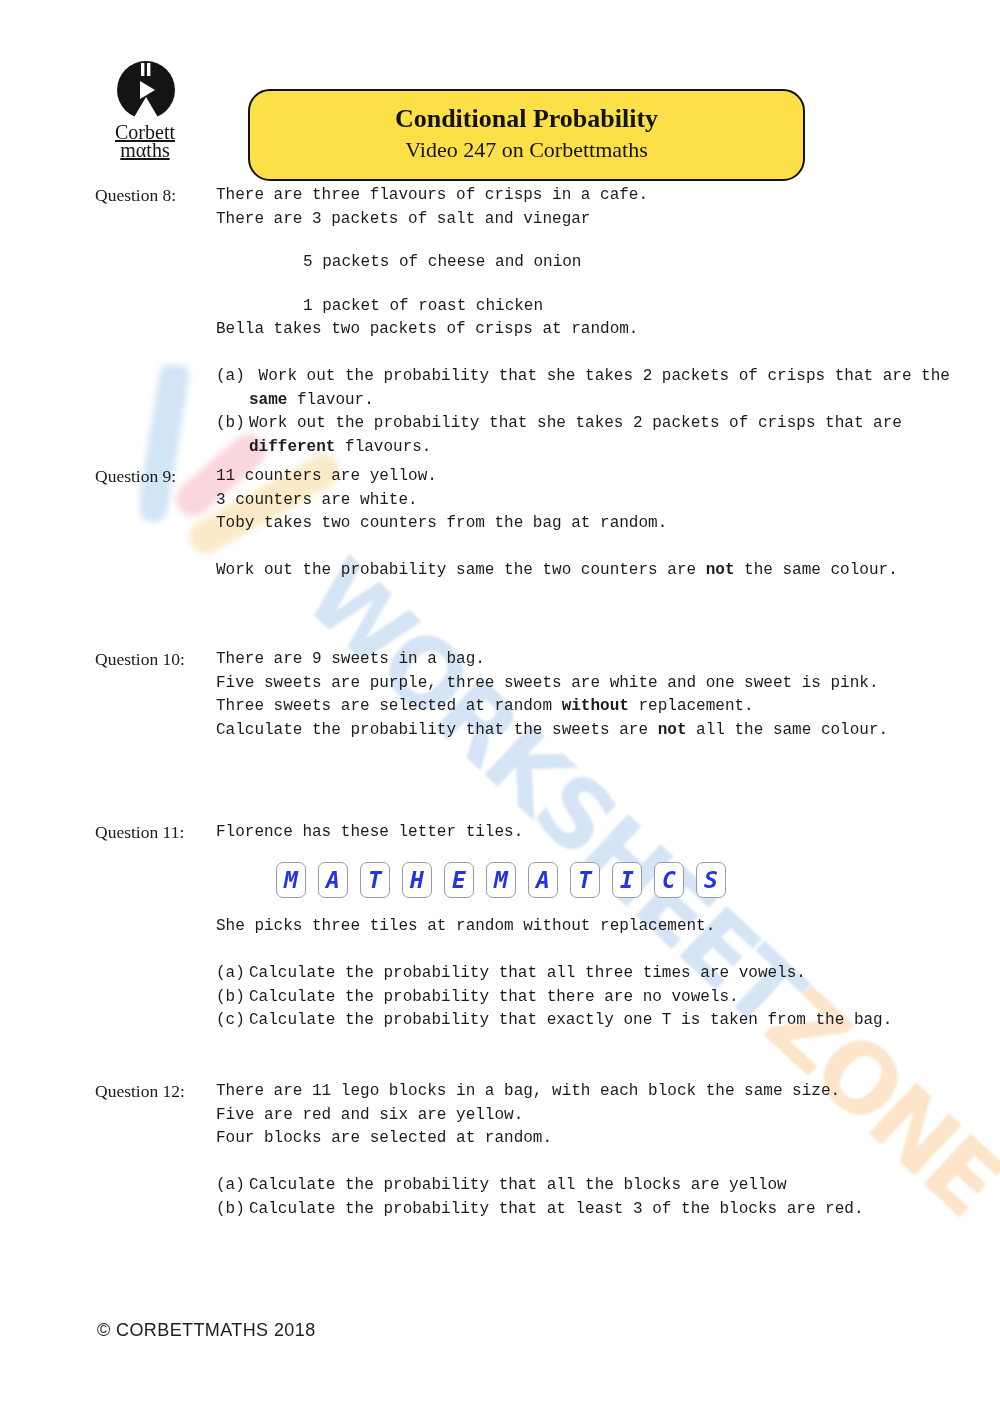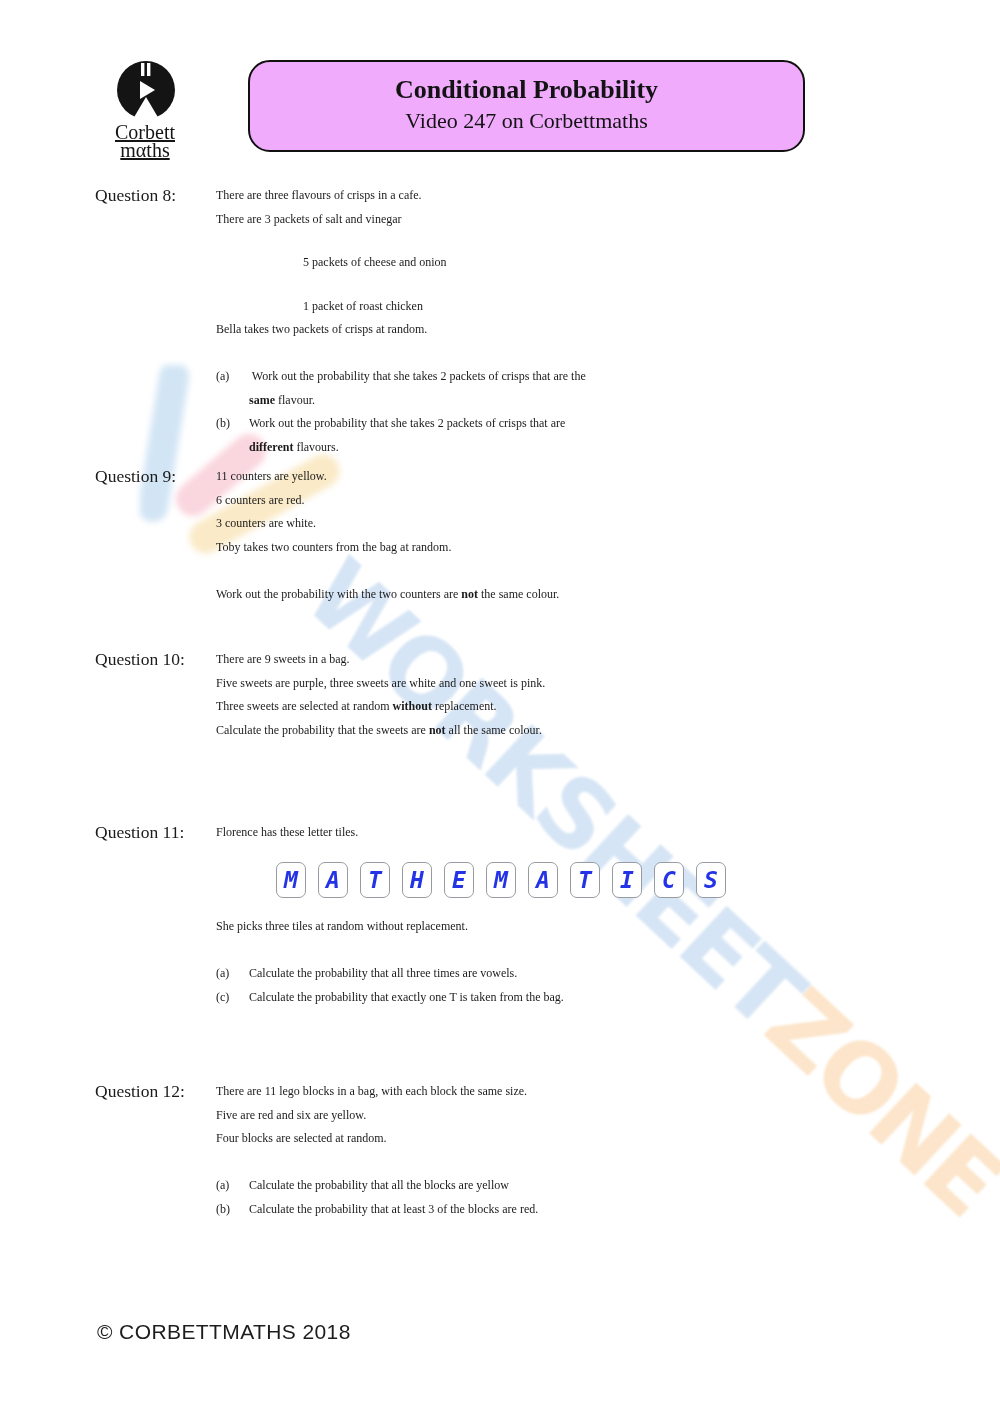--- a/index.html
+++ b/index.html
@@ -30,38 +30,38 @@
     position:absolute;left:248px;top:60px;width:557px;height:92px;z-index:2;
     border:2.5px solid #101010;border-radius:22px;
     text-align:center;box-sizing:border-box;
   }
   .title-box .title{margin-top:13px;font-size:26px;font-weight:600;color:#131313;}
   .title-box .subtitle{margin-top:3px;font-size:22px;color:#131313;}
   
   .question{position:absolute;left:95px;width:860px;z-index:2;}
   .qlabel{position:absolute;left:0;top:0;font-size:17.5px;line-height:23.5px;white-space:nowrap;}
   .qbody{margin-left:121px;}
-  .qline{font-size:12px;line-height:23.5px;white-space:nowrap;min-height:23.5px;}
+  .qline{font-size:16px;line-height:23.5px;white-space:nowrap;min-height:23.5px;font-family:Liberation Mono, monospace;}
   .qline.indent{padding-left:87px;margin-top:20px;}
   .qline.cont{padding-left:33px;}
   .part{display:inline-block;width:33px;}
   .qline b{font-weight:700;}
   
   .tiles{position:absolute;left:276px;top:862px;z-index:2;display:flex;gap:12px;}
   .tile{
     width:30px;height:36px;background:#ffffff;
     border:1.5px solid #989ca1;border-radius:7px;
     display:flex;align-items:center;justify-content:center;
     font-family:"DejaVu Sans Mono", monospace;font-style:italic;font-weight:700;
     font-size:23px;box-sizing:border-box;
   }
   
   .footer{
     position:absolute;left:97px;top:1320px;z-index:2;
-    font-family:"Liberation Sans", sans-serif;font-size:21px;
+    font-family:"Liberation Sans", sans-serif;font-size:18px;
     letter-spacing:0.4px;color:#1d1d1d;white-space:nowrap;
   }
 </style>
 </head>
 <body>
 
 <div class="page">
 
   <div class="wm-layer">
     <svg class="wm-logo" width="240" height="215" viewBox="0 0 240 215">
@@ -79,21 +79,21 @@
       <rect x="47" y="2" width="3.4" height="13" fill="#ffffff"></rect>
       <polygon points="40,20 40,38 55,29" fill="#ffffff"></polygon>
       <polygon points="46,36 33,58 59,58" fill="#ffffff"></polygon>
     </svg>
     <div class="logo-text">
       <div>Corbett</div>
       <div>mαths</div>
     </div>
   </div>
 
-  <div class="title-box" id="title-box" style="background: #f0abfc;">
+  <div class="title-box" id="title-box" style="background: #fde047; margin-top: 29px;">
     <div class="title">Conditional Probability</div>
     <div class="subtitle">Video 247 on Corbettmaths</div>
   </div>
 
   <div class="question" style="top:184px">
     <div class="qlabel">Question 8:</div>
     <div class="qbody">
         <div class="qline"><span>There are three flavours of crisps in a cafe.</span></div>
         <div class="qline"><span>There are 3 packets of salt and vinegar</span></div>
         <div class="qline indent"><span>5 packets of cheese and onion</span></div>
@@ -104,25 +104,24 @@
         <div class="qline cont"><b>same</b><span> flavour.</span></div>
         <div class="qline"><span class="part">(b)</span><span>Work out the probability that she takes 2 packets of crisps that are</span></div>
         <div class="qline cont"><b>different</b><span> flavours.</span></div>
       </div>
   </div>
 
   <div class="question" style="top:465px">
     <div class="qlabel">Question 9:</div>
     <div class="qbody">
         <div class="qline"><span>11 counters are yellow.</span></div>
-        <div class="qline"><span>6 counters are red.</span></div>
         <div class="qline"><span>3 counters are white.</span></div>
         <div class="qline"><span>Toby takes two counters from the bag at random.</span></div>
         <div class="qline">&nbsp;</div>
-        <div class="qline"><span>Work out the probability with the two counters are </span><b>not</b><span> the same colour.</span></div>
+        <div class="qline"><span>Work out the probability same the two counters are </span><b>not</b><span> the same colour.</span></div>
       </div>
   </div>
 
   <div class="question" style="top:648px">
     <div class="qlabel">Question 10:</div>
     <div class="qbody">
         <div class="qline"><span>There are 9 sweets in a bag.</span></div>
         <div class="qline"><span>Five sweets are purple, three sweets are white and one sweet is pink.</span></div>
         <div class="qline"><span>Three sweets are selected at random </span><b>without</b><span> replacement.</span></div>
         <div class="qline"><span>Calculate the probability that the sweets are </span><b>not</b><span> all the same colour.</span></div>
@@ -132,20 +131,21 @@
   <div class="question" style="top:821px">
     <div class="qlabel">Question 11:</div>
     <div class="qbody">
         <div class="qline"><span>Florence has these letter tiles.</span></div>
         <div class="qline">&nbsp;</div>
         <div class="qline">&nbsp;</div>
         <div class="qline">&nbsp;</div>
         <div class="qline"><span>She picks three tiles at random without replacement.</span></div>
         <div class="qline">&nbsp;</div>
         <div class="qline"><span class="part">(a)</span><span>Calculate the probability that all three times are vowels.</span></div>
+        <div class="qline"><span class="part">(b)</span><span>Calculate the probability that there are no vowels.</span></div>
         <div class="qline"><span class="part">(c)</span><span>Calculate the probability that exactly one T is taken from the bag.</span></div>
       </div>
   </div>
 
   <div class="question" style="top:1080px">
     <div class="qlabel">Question 12:</div>
     <div class="qbody">
         <div class="qline"><span>There are 11 lego blocks in a bag, with each block the same size.</span></div>
         <div class="qline"><span>Five are red and six are yellow.</span></div>
         <div class="qline"><span>Four blocks are selected at random.</span></div>

